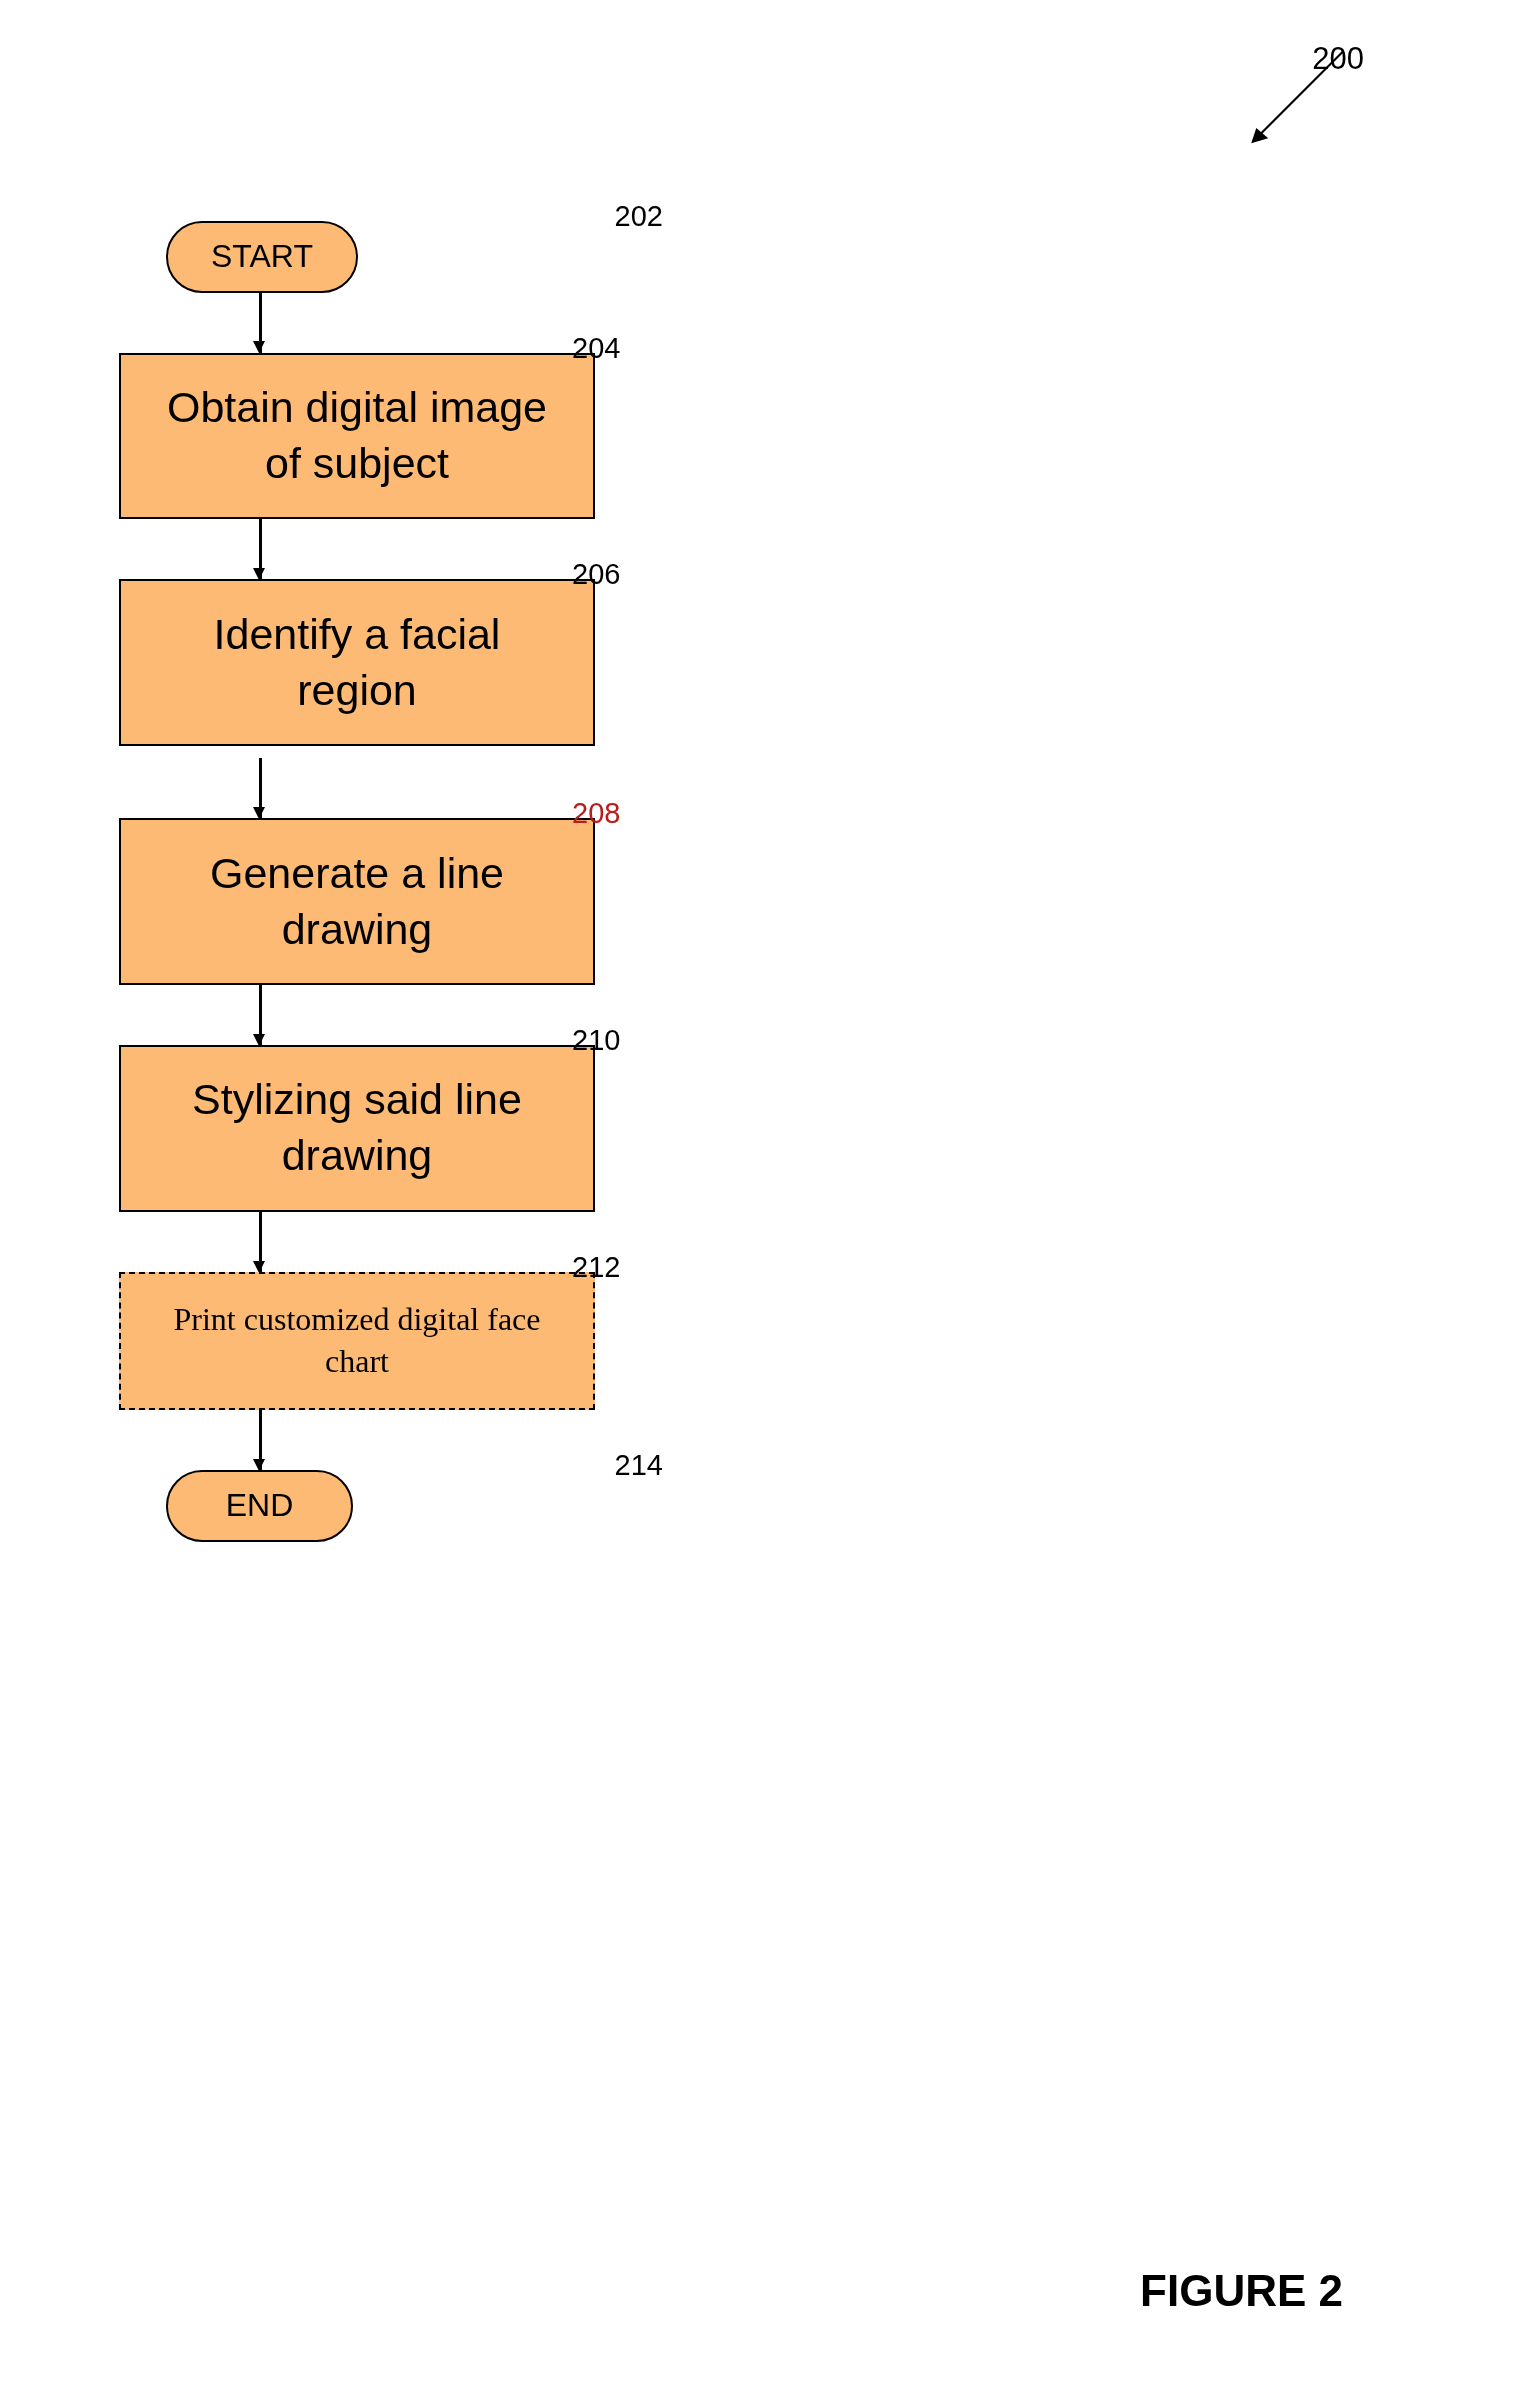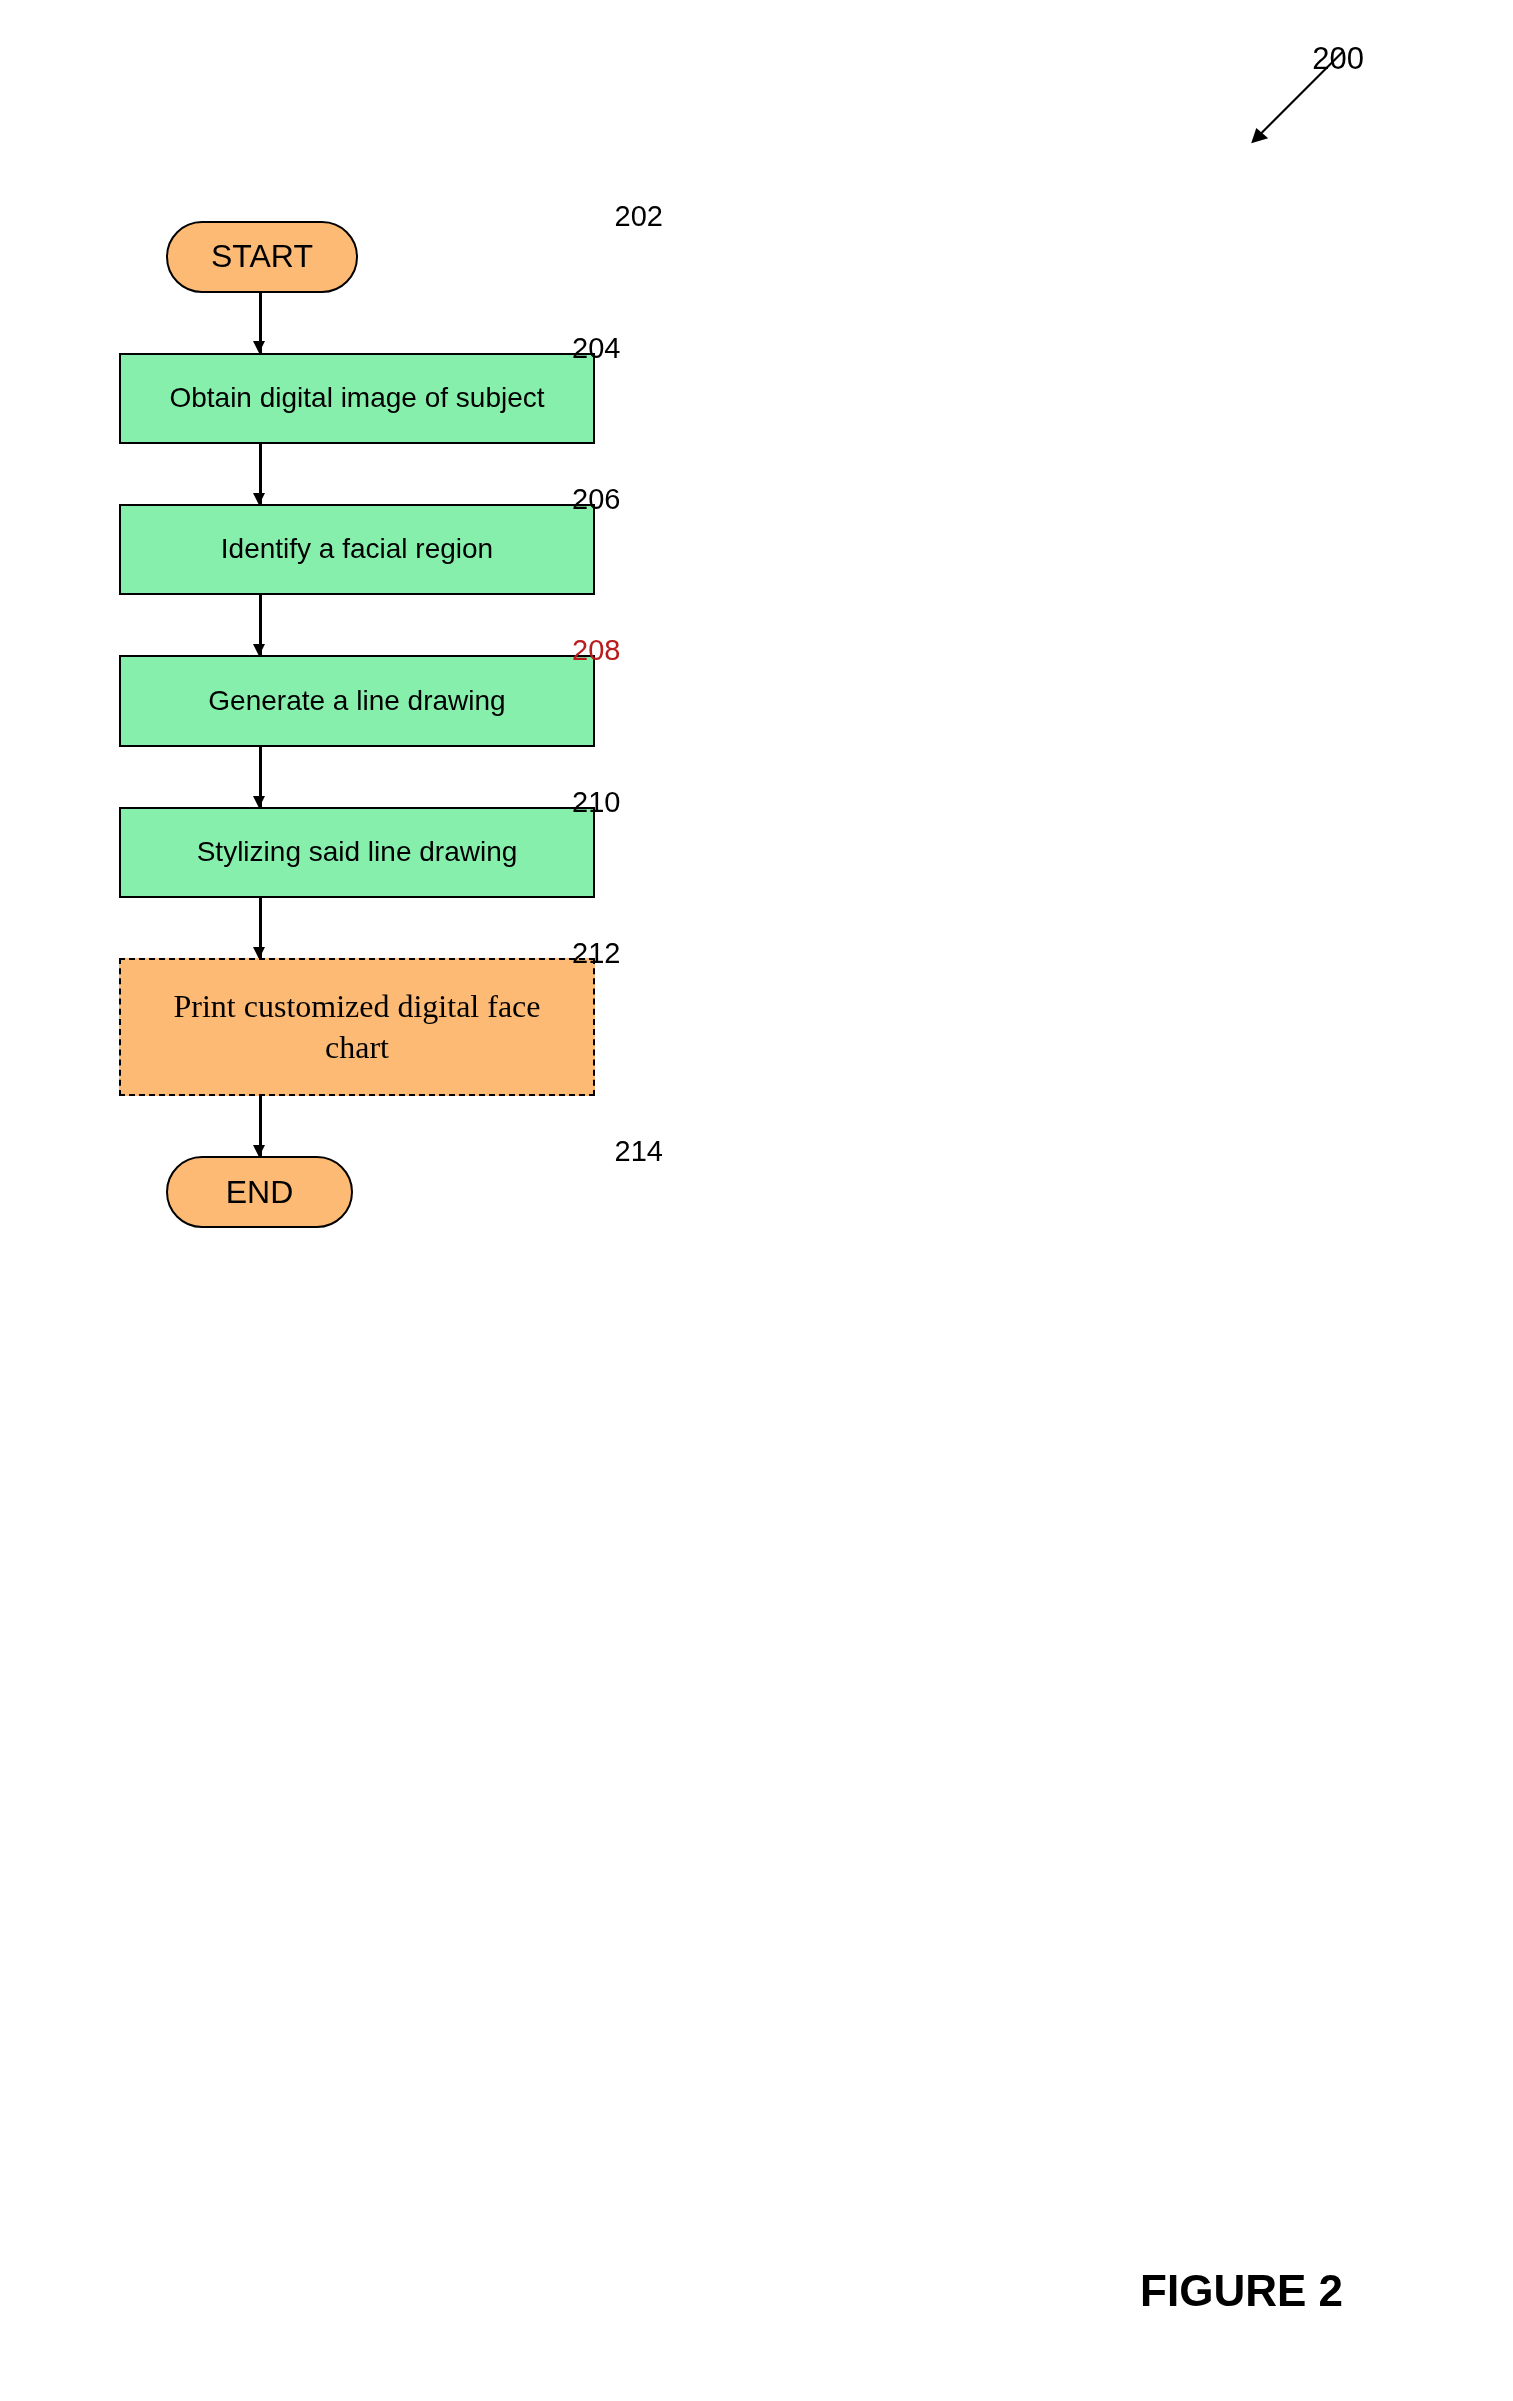--- a/index.html
+++ b/index.html
@@ -52,22 +52,22 @@
       text-align: center;
     }
 
     
     .node-process {
       display: inline-flex;
       align-items: center;
       justify-content: center;
       border: 2.1px solid #000;
       padding: 25.5px 34px;
-      font-size: 28px;
-      background: #86efac;
+      font-size: 43px;
+      background: #fdba74;
       color: #000;
       width: 476px;
       text-align: center;
       line-height: 1.3;
     }
 
     
     .node-process-dashed {
       display: inline-flex;
       align-items: center;
@@ -118,21 +118,21 @@
       <div style="position:absolute; right:-25.5px; top:-21px; font-size:29px; color:#000;">204</div>
       <div class="node-process">Obtain digital image of subject</div>
     </div>
 
     <div style="width:2.6px; height:60px; background:#000; margin-left:140px; position:relative;">
       <div style="position:absolute; bottom:-0.9px; left:-6px; width:0; height:0;
                   border-left:6.8px solid transparent; border-right:6.8px solid transparent;
                   border-top:12px solid #000;"></div>
     </div>
 
-    <div style="position:relative; margin-bottom:0;">
+    <div style="position:relative; margin-bottom:12px;">
       <div style="position:absolute; right:-25.5px; top:-21px; font-size:29px; color:#000;">206</div>
       <div class="node-process">Identify a facial region</div>
     </div>
 
     <div style="width:2.6px; height:60px; background:#000; margin-left:140px; position:relative;">
       <div style="position:absolute; bottom:-0.9px; left:-6px; width:0; height:0;
                   border-left:6.8px solid transparent; border-right:6.8px solid transparent;
                   border-top:12px solid #000;"></div>
     </div>
 

